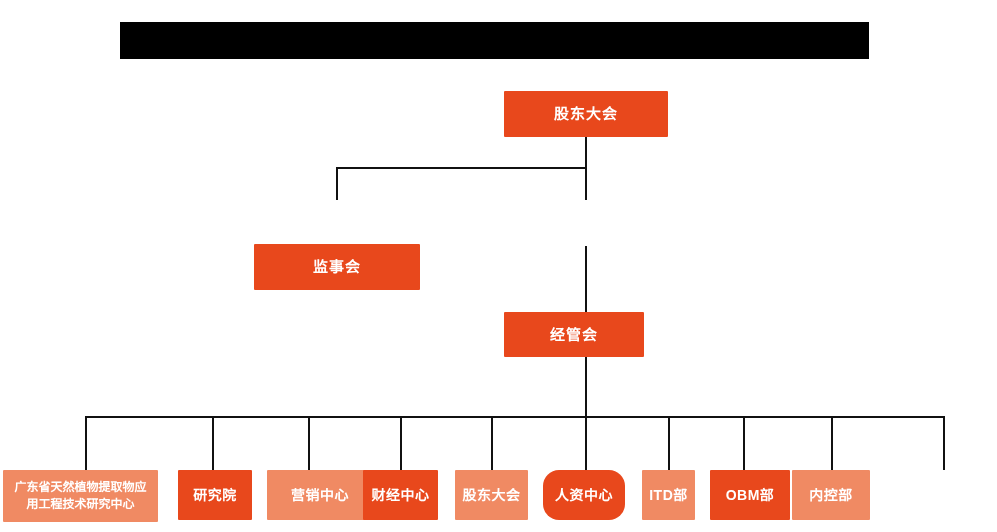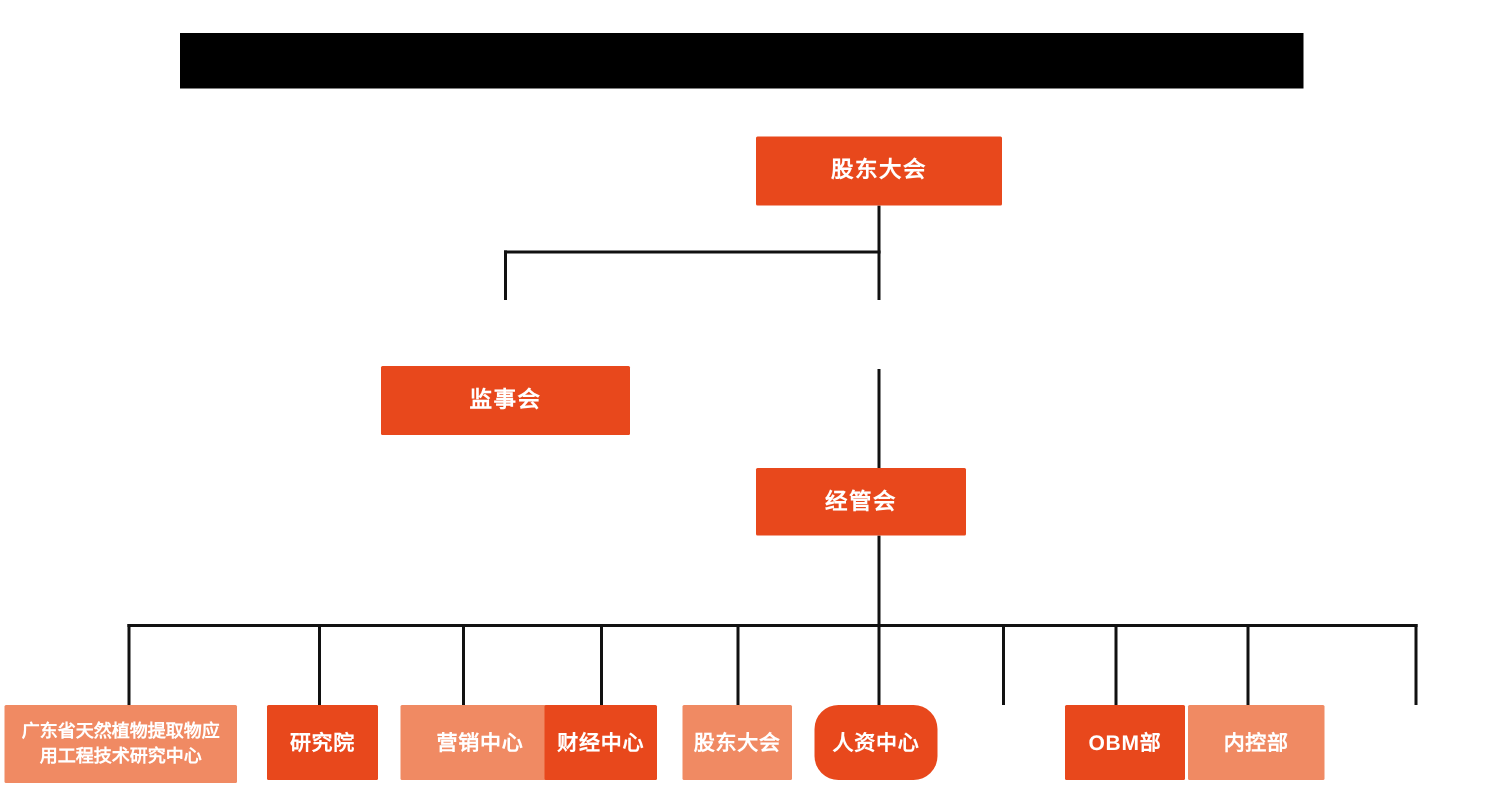--- a/index.html
+++ b/index.html
@@ -50,21 +50,21 @@
   
   .dept { top: 470px; height: 50px; font-size: 14px; letter-spacing: 0.5px; }
   .n-d0 { left:   3px; width: 155px; height: 52px; font-size: 12px; letter-spacing: 0; padding: 0 8px; }
   .n-d1 { left: 178px; width:  74px; }
   .n-d2 { left: 267px; width:  106px; }
   .n-d3 { left: 363px; width:  75px; }
   .n-d4 { left: 455px; width:  73px; }
   .n-d5 { left: 543px; width:  82px; border-radius: 16px; }
   .n-d6 { left: 642px; width:  53px; }
   .n-d7 { left: 710px; width:  80px; }
-  .n-d8 { left: 792px; width:  91px; }
+  .n-d8 { left: 792px; width:  78px; }
   .n-d9 { left: 895px; width:  98px; }
 
   
   .line { position: absolute; background: var(--c-connector, #111); }
   .l-trunk-top      { left: 585px; top: 137px; width: 2px;   height: 63px; }  
   .l-branch-h       { left: 336px; top: 167px; width: 251px; height: 2px;  }  
   .l-drop-superv    { left: 336px; top: 167px; width: 2px;   height: 33px; }
   .l-trunk-mid      { left: 585px; top: 246px; width: 2px;   height: 66px; }  
   .l-trunk-bottom   { left: 585px; top: 357px; width: 2px;   height: 113px;}  
   .l-dist-h         { left:  85px; top: 416px; width: 860px; height: 2px;  }  
@@ -108,19 +108,20 @@
   <div class="node dept n-d1" data-variant="primary">研究院</div>
 
   <div class="node dept n-d2" data-variant="secondary">营销中心</div>
 
   <div class="node dept n-d3" data-variant="primary">财经中心</div>
 
   <div class="node dept n-d4" data-variant="secondary">股东大会</div>
 
   <div class="node dept n-d5" data-variant="primary">人资中心</div>
 
+  <div class="node dept n-d6" data-variant="secondary">ITD部</div>
 
   <div class="node dept n-d7" data-variant="primary">OBM部</div>
 
   <div class="node dept n-d8" data-variant="secondary">内控部</div>
 
 
 </div>
 
 </body></html>

